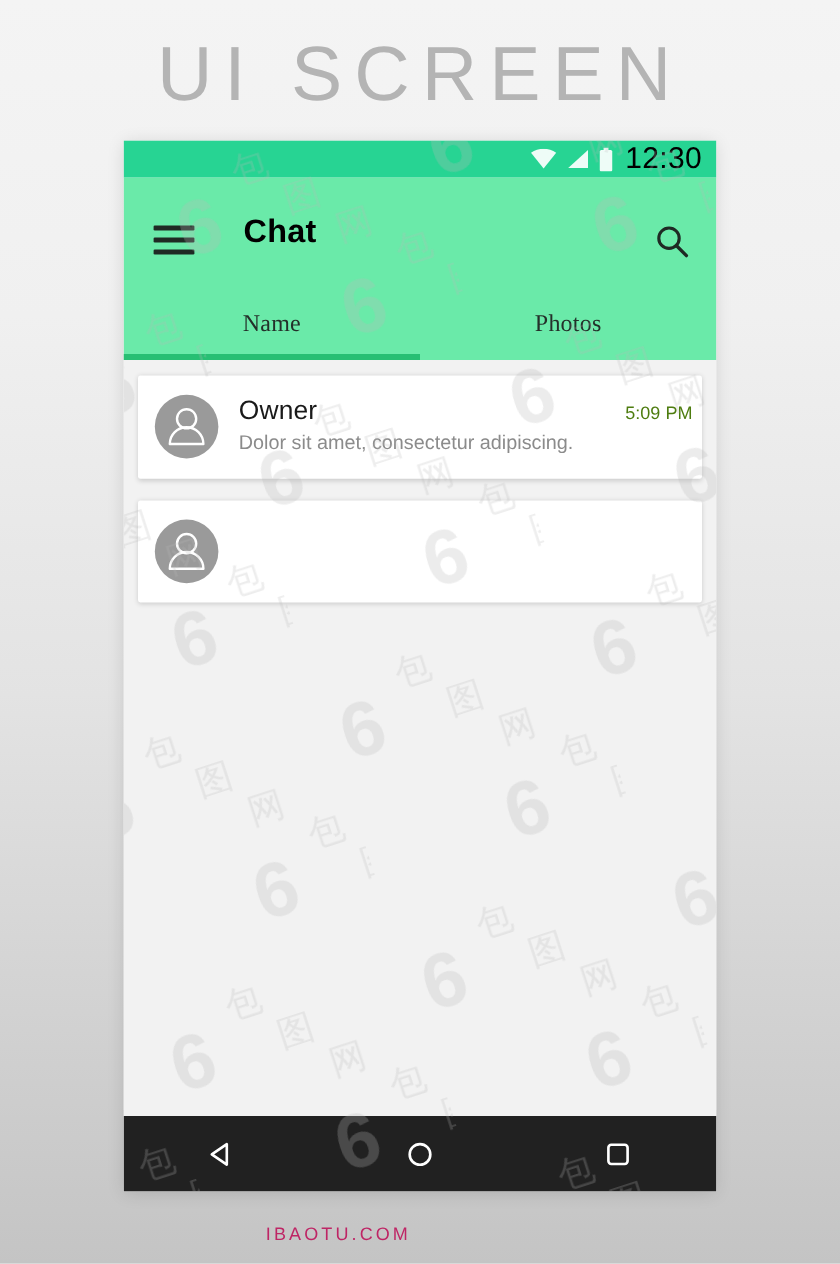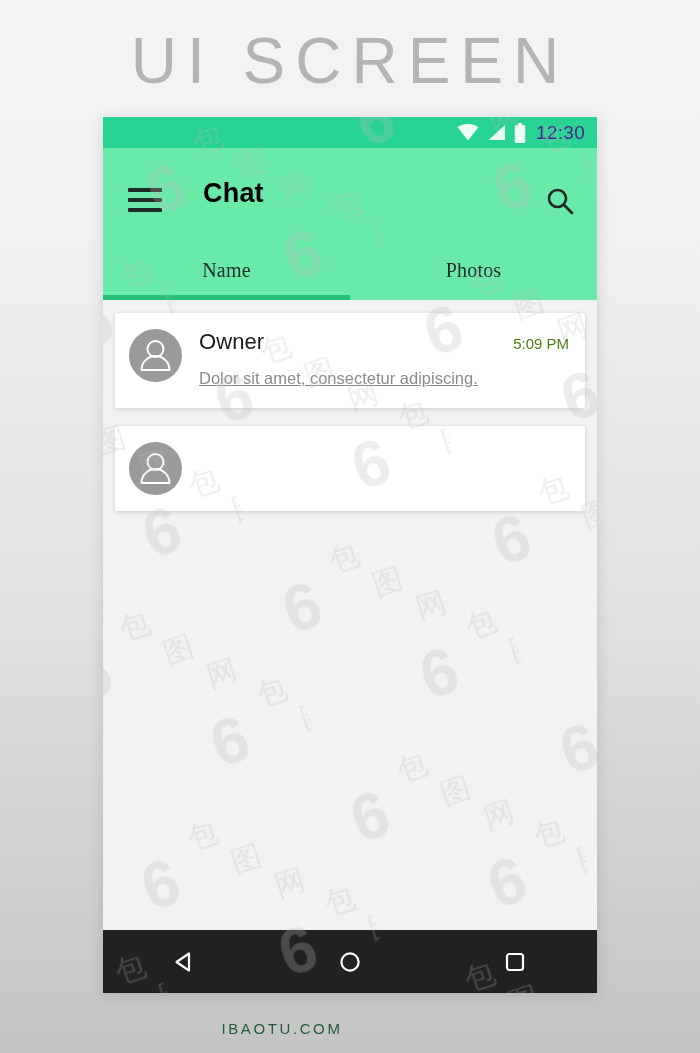--- a/index.html
+++ b/index.html
@@ -31,21 +31,21 @@
 
   
   #footer {
     position: absolute;
     top: 1020px;
     left: 0;
     width: 564px;
     text-align: center;
     font-size: 15px;
     letter-spacing: 2.6px;
-    color: #14532d;
+    color: #be185d;
     opacity: .92;
   }
 
   
   #phone {
     position: absolute;
     left: 103px;
     top: 117px;
     width: 494px;
     height: 876px;
@@ -59,22 +59,22 @@
     height: 31px;
     background: #27d493;
     display: flex;
     align-items: center;
     justify-content: flex-end;
     padding-right: 12px;
     gap: 8px;
   }
   #status-bar .sb-icon { display: block; }
   #clock {
-    color: #4c1d95;
-    font-size: 19px;
+    color: #000000;
+    font-size: 25px;
     font-weight: 500;
     letter-spacing: .3px;
     margin-left: 2px;
   }
 
   
   #app-bar {
     height: 107px;
     background: #6aeaa9;
     position: relative;
@@ -148,21 +148,21 @@
     background: #f2f2f2;
     padding: 13px 12px 0 12px;
     position: relative;
     z-index: 2;
   }
   .message-card {
     background: #ffffff;
     border-radius: 2px;
     box-shadow: 0 1px 4px rgba(0,0,0,.16);
     margin-bottom: 18px;
-    padding: 16px 16px 16px 14px;
+    padding: 16px 8px 16px 14px;
     display: flex;
     position: relative;
   }
   .avatar {
     width: 53px;
     height: 53px;
     border-radius: 50%;
     background: #9a9a9a;
     flex: 0 0 53px;
     margin-right: 17px;
@@ -179,25 +179,24 @@
     color: #1a1a1a;
     letter-spacing: .1px;
   }
   .msg-time {
     font-size: 15px;
     color: #4d7c0f;
     white-space: nowrap;
     padding-left: 8px;
   }
   .msg-text {
-    margin-top: 10px;
+    margin-top: 1px;
     font-size: 16.5px;
     line-height: 1.66;
     color: #8b8b8b;
-    text-decoration: underline;
   }
 
   
   #nav-bar {
     position: absolute;
     left: 0;
     bottom: 0;
     width: 494px;
     height: 63px;
     background: #212121;

